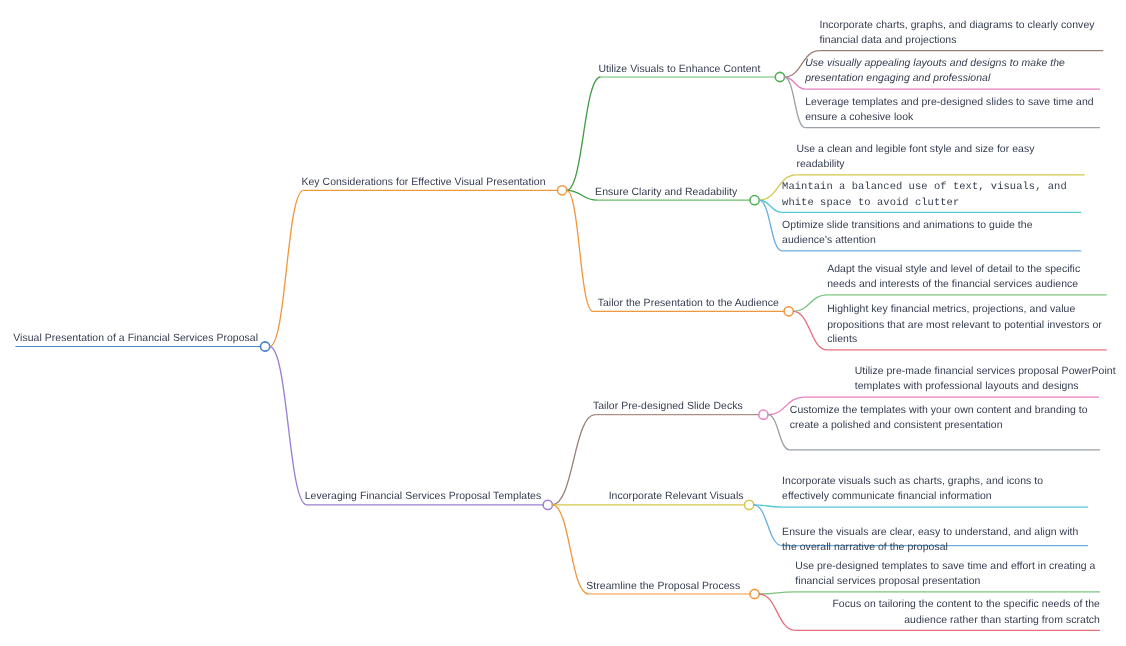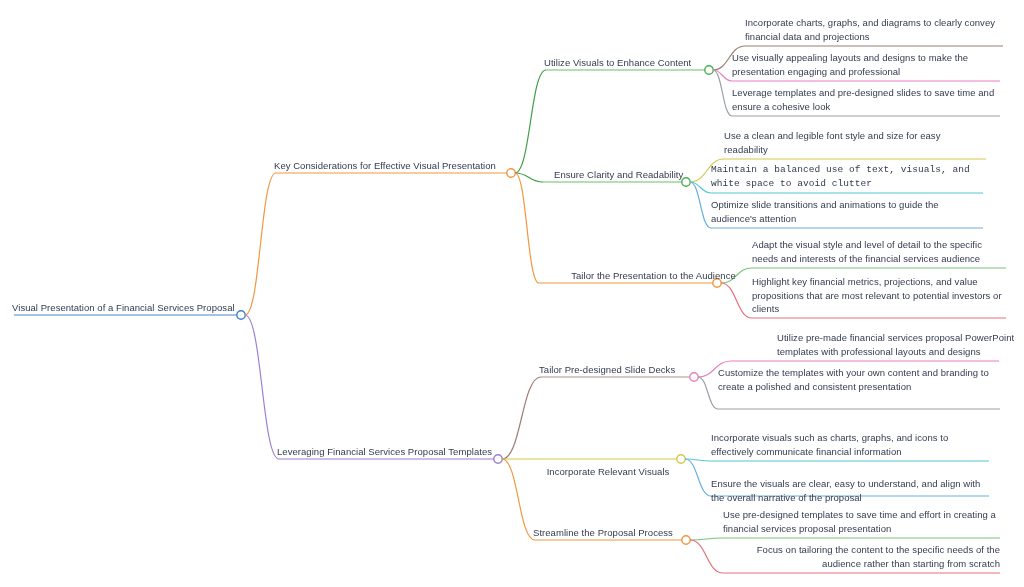--- a/index.html
+++ b/index.html
@@ -92,33 +92,33 @@
       <path d="M690,540 C706.5,540 706.5,538 723,538" stroke="#7cc47f" stroke-width="1.2" fill="none"></path>
       <line x1="723" y1="538" x2="1000" y2="538" stroke="#7cc47f" stroke-width="1.1"></line>
       <path d="M690,540 C706.5,540 706.5,573 723,573" stroke="#e8707a" stroke-width="1.2" fill="none"></path>
       <line x1="723" y1="573" x2="1000" y2="573" stroke="#e8707a" stroke-width="1.1"></line>
     </svg>
   <div id="labels">
       <div class="node-label" style="left: 12px; top: 301px; width: 224px; text-align: left;">Visual Presentation of a Financial Services Proposal</div>
       <div class="node-label" style="left: 274px; top: 159px; width: 232px; text-align: left;">Key Considerations for Effective Visual Presentation</div>
       <div class="node-label" style="left: 544px; top: 56px; width: 160px; text-align: left;">Utilize Visuals to Enhance Content</div>
       <div class="node-label wrap" style="left: 745px; top: 16px; width: 258px; text-align: left;">Incorporate charts, graphs, and diagrams to clearly convey financial data and projections</div>
-      <div class="node-label wrap" style="left: 732px; top: 51px; width: 268px; text-align: left;">Use visually appealing layouts and designs to make the presentation engaging and professional</div>
+      <div class="node-label wrap" style="left: 732px; top: 51px; width: 268px; text-align: left; font-style: italic;">Use visually appealing layouts and designs to make the presentation engaging and professional</div>
       <div class="node-label wrap" style="left: 732px; top: 86px; width: 268px; text-align: left;">Leverage templates and pre-designed slides to save time and ensure a cohesive look</div>
-      <div class="node-label" style="left: 554px; top: 168px; width: 140px; text-align: left;">Ensure Clarity and Readability</div>
+      <div class="node-label" style="left: 541px; top: 168px; width: 140px; text-align: left;">Ensure Clarity and Readability</div>
       <div class="node-label wrap" style="left: 724px; top: 129px; width: 262px; text-align: left;">Use a clean and legible font style and size for easy readability</div>
       <div class="node-label wrap" style="left: 711px; top: 163px; width: 272px; text-align: left; font-family: Liberation Mono, monospace;">Maintain a balanced use of text, visuals, and white space to avoid clutter</div>
       <div class="node-label wrap" style="left: 711px; top: 198px; width: 272px; text-align: left;">Optimize slide transitions and animations to guide the audience's attention</div>
-      <div class="node-label" style="left: 566px; top: 269px; width: 175px; text-align: center;">Tailor the Presentation to the Audience</div>
+      <div class="node-label" style="left: 533px; top: 269px; width: 175px; text-align: right;">Tailor the Presentation to the Audience</div>
       <div class="node-label wrap" style="left: 752px; top: 238px; width: 254px; text-align: left;">Adapt the visual style and level of detail to the specific needs and interests of the financial services audience</div>
       <div class="node-label wrap" style="left: 752px; top: 275px; width: 254px; text-align: left;">Highlight key financial metrics, projections, and value propositions that are most relevant to potential investors or clients</div>
       <div class="node-label" style="left: 277px; top: 445px; width: 216px; text-align: left;">Leveraging Financial Services Proposal Templates</div>
       <div class="node-label" style="left: 539px; top: 363px; width: 150px; text-align: left;">Tailor Pre-designed Slide Decks</div>
       <div class="node-label wrap" style="left: 731px; top: 331px; width: 268px; text-align: left; margin-left: 46px;">Utilize pre-made financial services proposal PowerPoint templates with professional layouts and designs</div>
       <div class="node-label wrap" style="left: 718px; top: 366px; width: 282px; text-align: left;">Customize the templates with your own content and branding to create a polished and consistent presentation</div>
-      <div class="node-label" style="left: 540px; top: 465px; width: 136px; text-align: center;">Incorporate Relevant Visuals</div>
+      <div class="node-label" style="left: 540px; top: 445px; width: 136px; text-align: right;">Incorporate Relevant Visuals</div>
       <div class="node-label wrap" style="left: 711px; top: 431px; width: 278px; text-align: left;">Incorporate visuals such as charts, graphs, and icons to effectively communicate financial information</div>
       <div class="node-label wrap" style="left: 711px; top: 466px; width: 278px; text-align: left; margin-top: 11px;">Ensure the visuals are clear, easy to understand, and align with the overall narrative of the proposal</div>
       <div class="node-label" style="left: 533px; top: 526px; width: 148px; text-align: left;">Streamline the Proposal Process</div>
       <div class="node-label wrap" style="left: 723px; top: 508px; width: 277px; text-align: left;">Use pre-designed templates to save time and effort in creating a financial services proposal presentation</div>
       <div class="node-label wrap" style="left: 723px; top: 543px; width: 277px; text-align: right;">Focus on tailoring the content to the specific needs of the audience rather than starting from scratch</div>
     </div>
 </div>
 
 </body></html>

